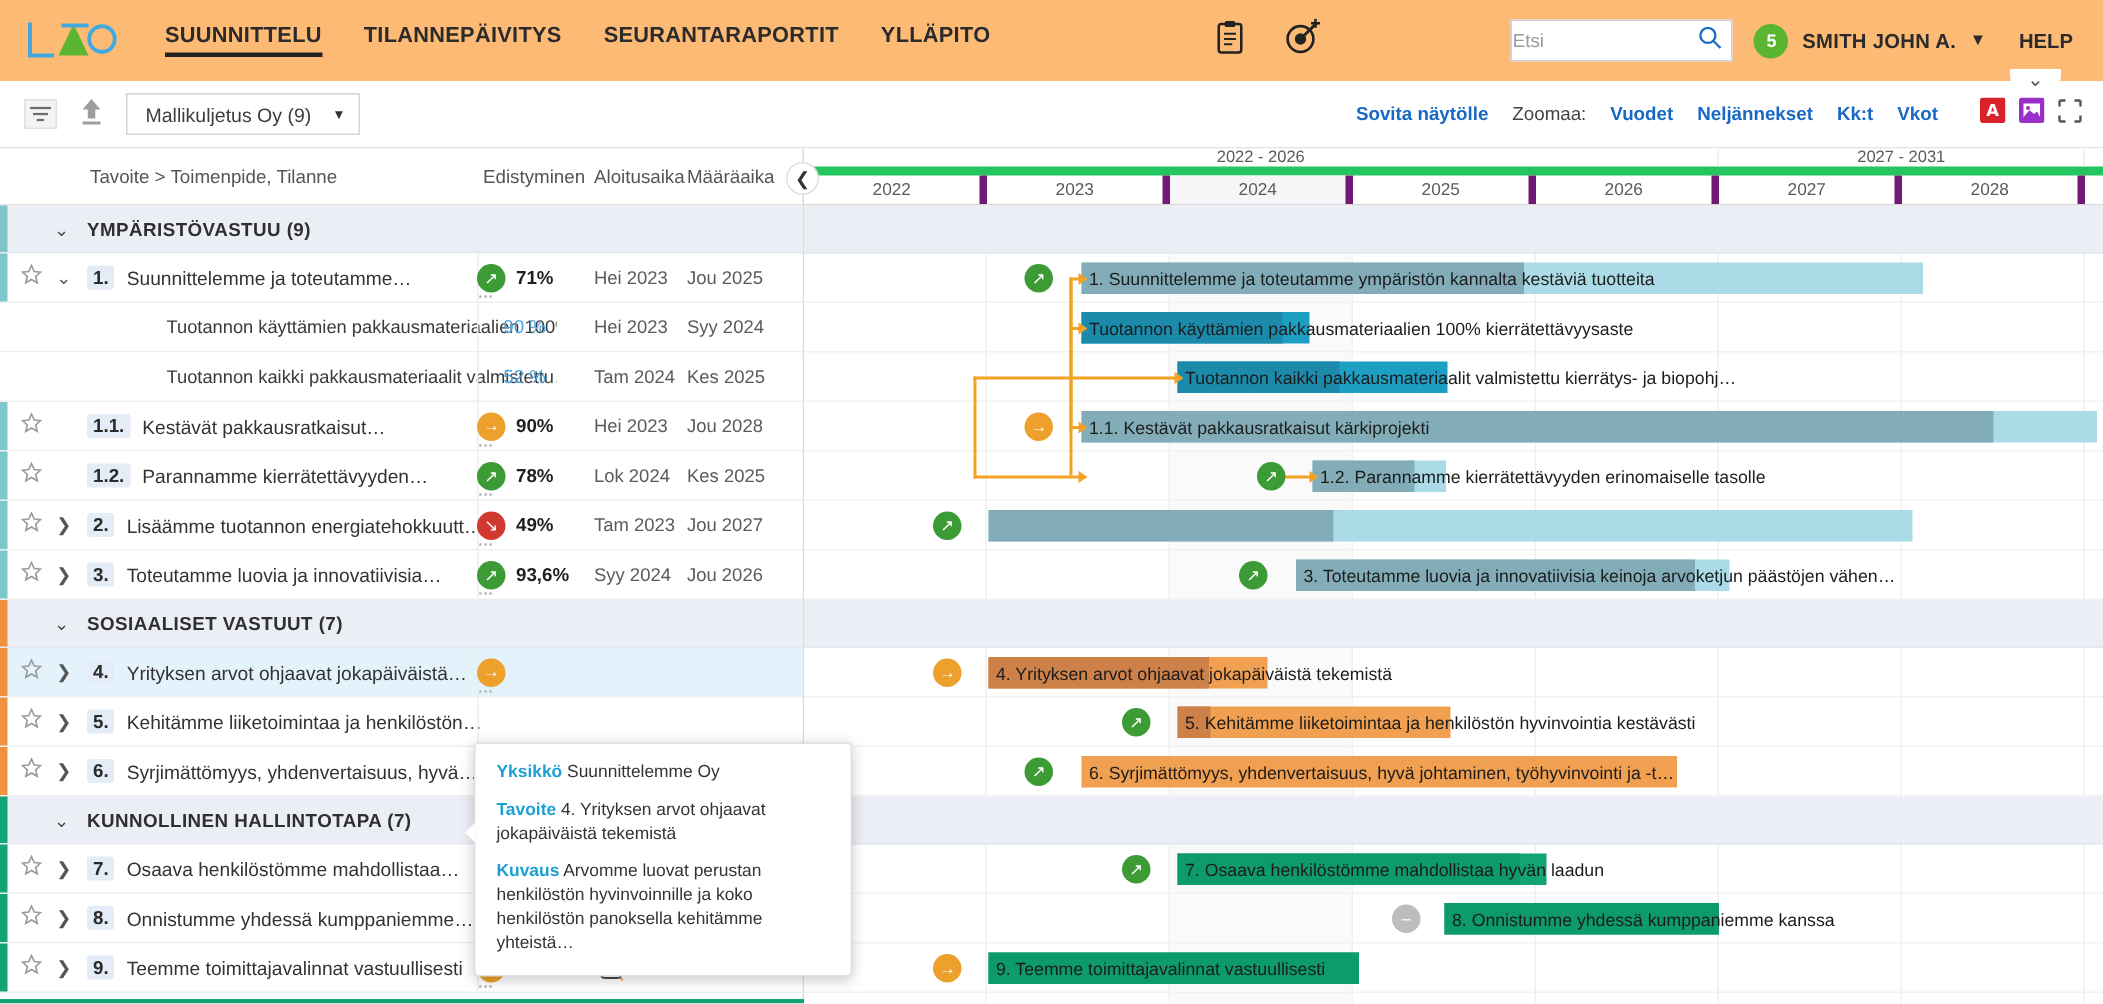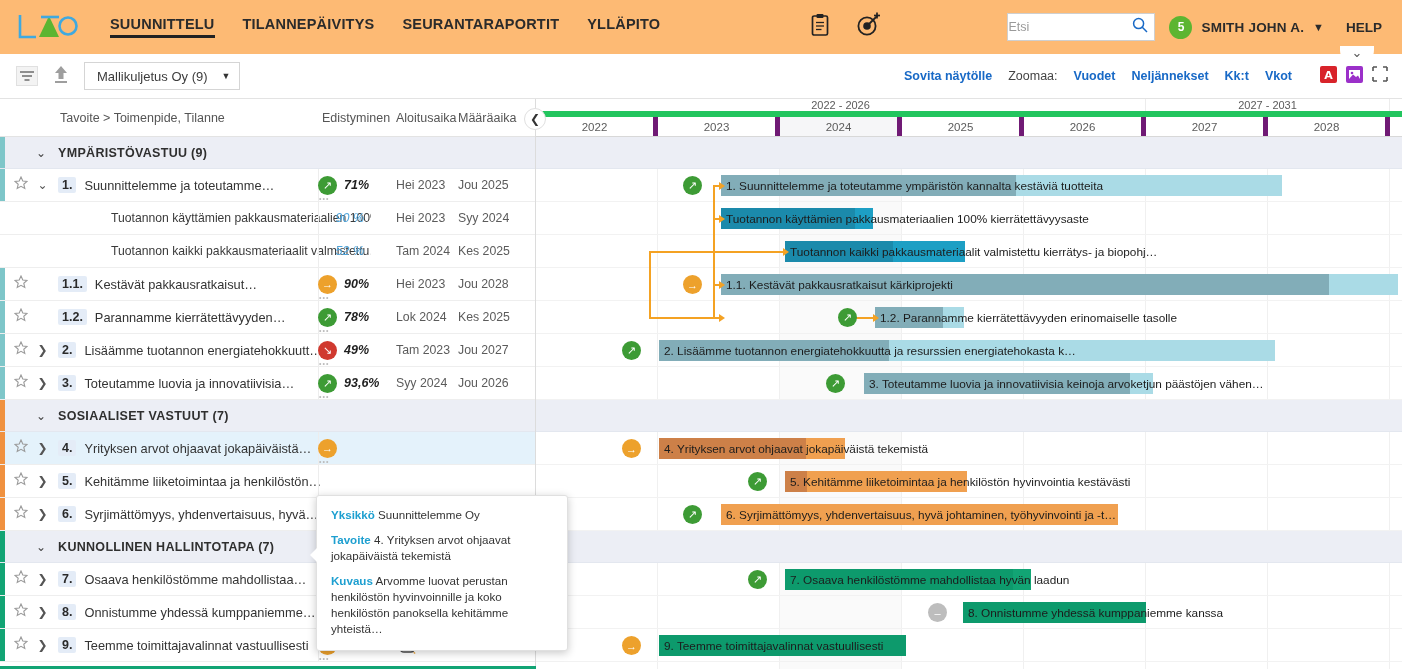--- a/index.html
+++ b/index.html
@@ -134,21 +134,21 @@
     position: relative; flex: 0 0 19px;
   }
   .sbadge.g { background: #3d9b35; }
   .sbadge.o { background: #eda12c; }
   .sbadge.r { background: #d0392f; }
   .sbadge.x { background: #bdbdbd; }
   .dots {
     position: absolute; bottom: -7px; left: 1px; font-size: 7px;
     color: #bbb; letter-spacing: 1px;
   }
-  .pct { margin-left: 7px; font-size: 12.5px; font-weight: bold; color: #1f1f1f; width: 46px; font-style: italic; }
+  .pct { margin-left: 7px; font-size: 12.5px; font-weight: bold; color: #1f1f1f; width: 46px; }
   .pct.blue { color: #4ea5dd; font-weight: normal; text-align: right; width: 46px; margin-left: 0; }
   .wicon { margin-left: 4px; width: 26px; display: flex; align-items: center; }
   .dcell { font-size: 12.3px; color: #5b5b5b; width: 62px; }
   .dcell.start { position: absolute; left: 396px; }
   .dcell.due { position: absolute; left: 458px; }
 
   
   .right { flex: 1; position: relative; overflow: hidden; background: #fff; }
   .thead-top {
     height: 18px; display: flex; border-bottom: 6px solid #22c55e;
@@ -657,21 +657,20 @@
             <div class="marker g" style="left:302px">↗</div>
             <div class="bar teal" style="left:339px;width:89px">
               <div class="fill" style="width:68px"></div>
               <span class="blabel">1.2. Parannamme kierrätettävyyden erinomaiselle tasolle</span>
             </div>
           </div>
           <div class="grow" style="top: 197px;">
             <div class="marker g" style="left:86px">↗</div>
             <div class="bar teal" style="left:123px;width:616px">
               <div class="fill" style="width:230px"></div>
-              <span class="blabel">2. Lisäämme tuotannon energiatehokkuutta ja resurssien energiatehokasta k…</span>
             </div>
           </div>
           <div class="grow" style="top: 230px;">
             <div class="marker g" style="left:290px">↗</div>
             <div class="bar teal" style="left:328px;width:289px">
               <div class="fill" style="width:266px"></div>
               <span class="blabel">3. Toteutamme luovia ja innovatiivisia keinoja arvoketjun päästöjen vähen…</span>
             </div>
           </div>
           <div class="grow grp" style="top: 263px;"></div>

